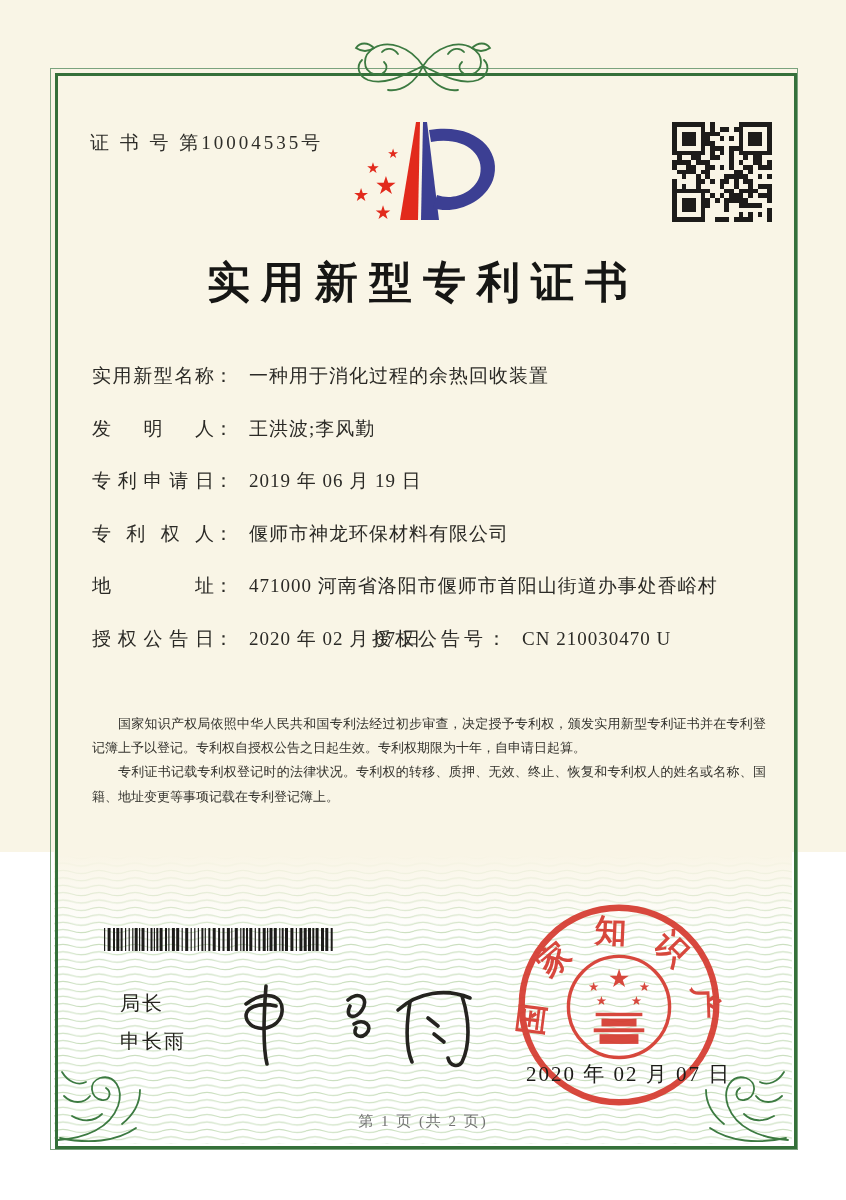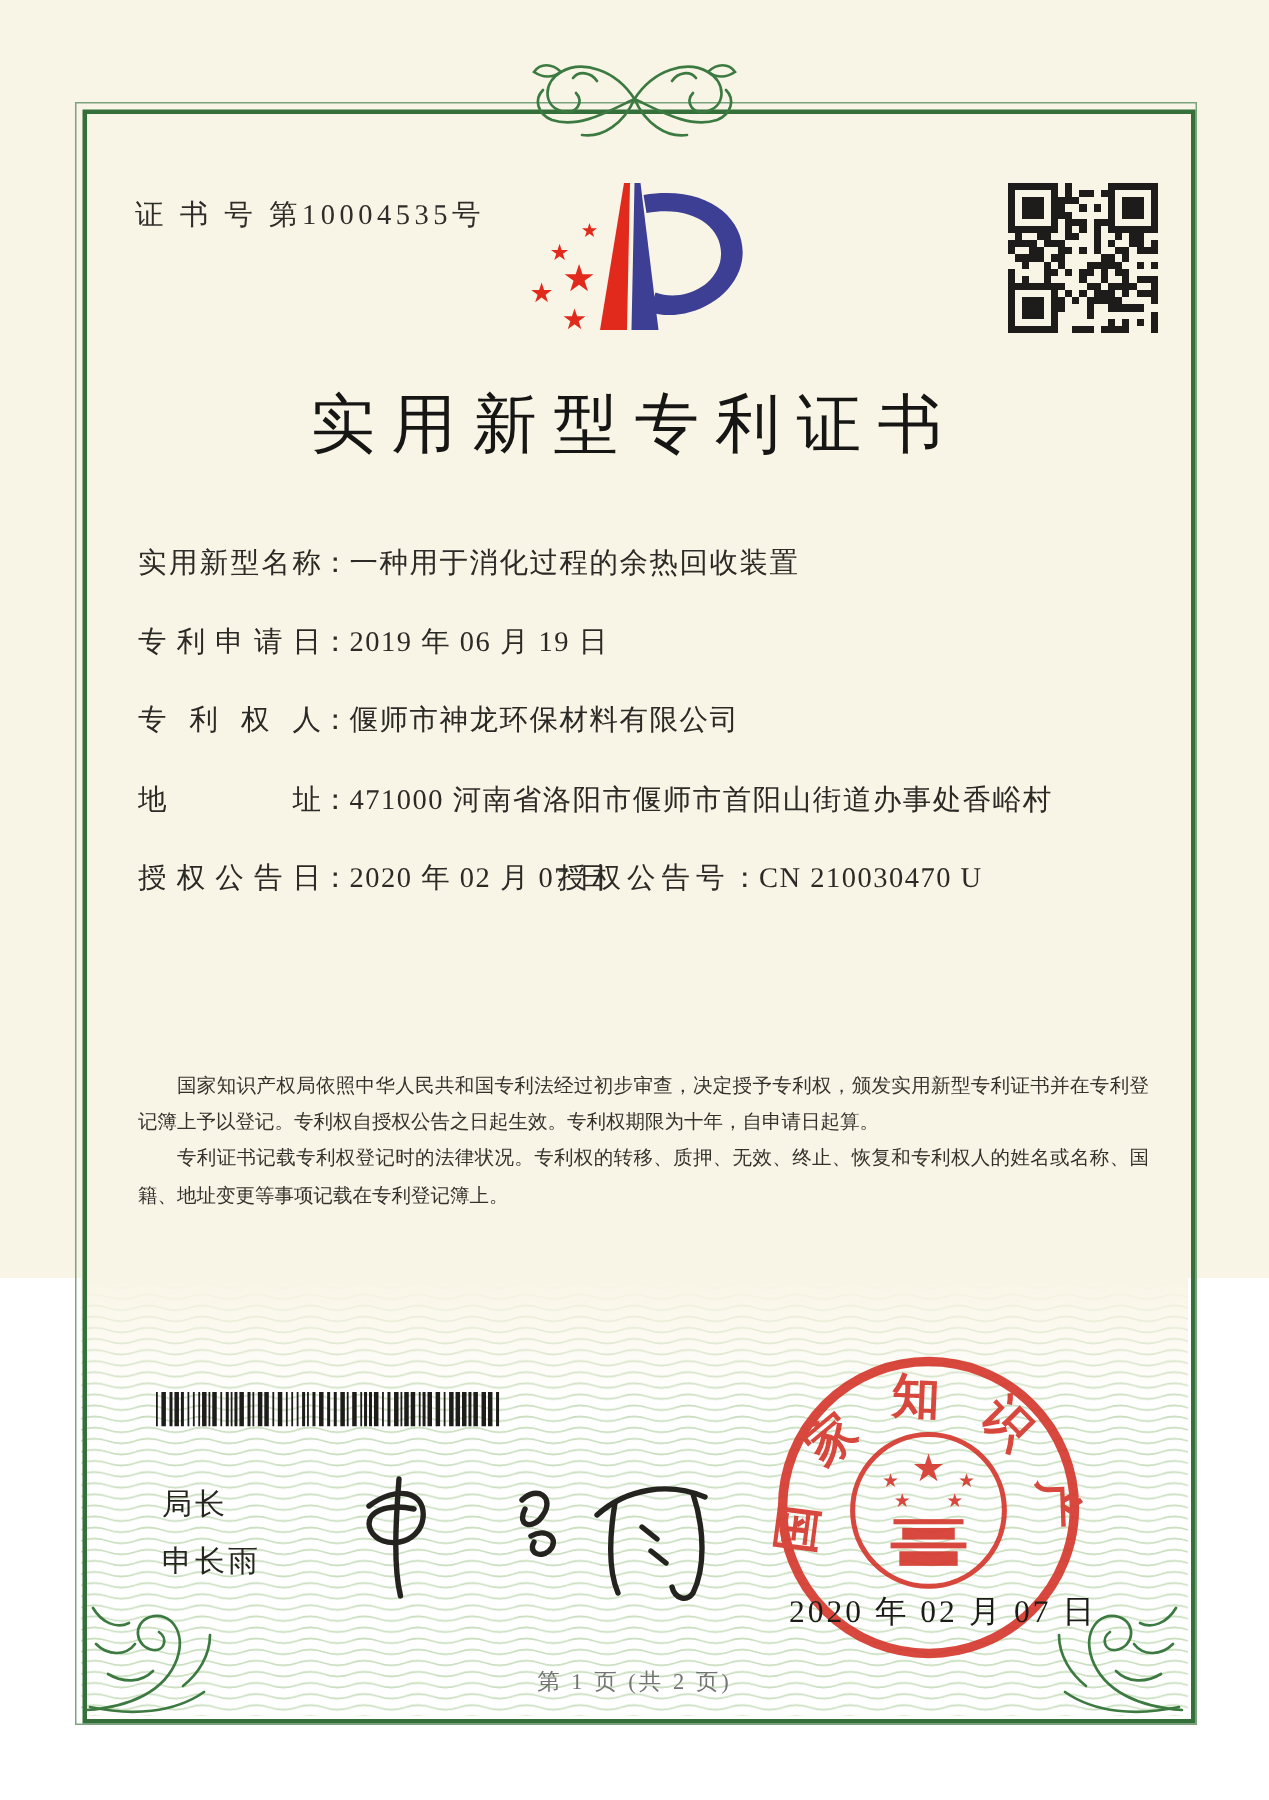--- a/index.html
+++ b/index.html
@@ -21,40 +21,40 @@
   .waves{position:absolute;left:54px;top:846px;width:738px;height:298px;overflow:hidden;}
   .wave-fade{position:absolute;left:54px;top:846px;width:738px;height:90px;
              background:linear-gradient(#f9f5e6 10%,rgba(249,245,230,0));}
 
   
   .cert-no{position:absolute;left:90px;top:130px;font-size:19px;letter-spacing:3px;color:#2e2d29;}
   .logo{position:absolute;left:336px;top:108px;}
   .qr{position:absolute;left:672px;top:122px;width:100px;height:100px;}
 
   .title{position:absolute;left:0;top:254px;width:846px;text-align:center;
-         font-size:43px;font-weight:normal;letter-spacing:11px;color:#161614;}
+         font-size:43px;font-weight:bold;letter-spacing:11px;color:#161614;}
 
   
   .fields{position:absolute;left:92px;top:362px;width:672px;font-size:19px;}
   .frow{position:relative;margin-bottom:24.5px;white-space:nowrap;line-height:28px;}
   .flabel{display:inline-block;width:122px;text-align:justify;text-align-last:justify;
           vertical-align:top;}
   .fcolon{display:inline-block;vertical-align:top;}
-  .fvalue{display:inline-block;margin-left:0;letter-spacing:1px;vertical-align:top;}
+  .fvalue{display:inline-block;margin-left:16px;letter-spacing:1px;vertical-align:top;}
   .grant-no{position:absolute;left:280px;top:0;}
   .grant-no .glabel{letter-spacing:4px;}
 
   
   .paras{position:absolute;left:92px;top:712px;width:674px;font-size:13px;
          line-height:1.86;text-align:justify;color:#33322d;}
   .paras p{margin:0;text-indent:2em;}
 
   
   .barcode{position:absolute;left:104px;top:928px;}
-  .official{position:absolute;left:108px;top:984px;font-size:20px;line-height:38px;
+  .official{position:absolute;left:120px;top:984px;font-size:20px;line-height:38px;
             letter-spacing:2px;color:#26251f;}
   .signature{position:absolute;left:230px;top:972px;}
   .seal{position:absolute;left:512px;top:898px;}
   .seal-date{position:absolute;left:526px;top:1060px;font-size:21px;letter-spacing:2px;color:#1c1b18;}
   .page-info{position:absolute;left:0;top:1112px;width:846px;text-align:center;
              font-size:15px;letter-spacing:2px;color:#737373;}
   .back-note{position:absolute;left:0;top:1160px;width:846px;text-align:center;
              font-size:17px;letter-spacing:3px;color:#3a3932;margin-top:38px;}
 </style>
 </head>
@@ -364,20 +364,23 @@
       </g>
   </svg>
 
   <div class="title">实用新型专利证书</div>
 
   <div class="fields">
     <div class="frow">
       <span class="flabel">实用新型名称</span><span class="fcolon">：</span><span class="fvalue">一种用于消化过程的余热回收装置</span>
     </div>
     <div class="frow">
+      <span class="flabel">发明人</span><span class="fcolon">：</span><span class="fvalue">王洪波;李风勤</span>
+    </div>
+    <div class="frow">
       <span class="flabel">专利申请日</span><span class="fcolon">：</span><span class="fvalue">2019 年 06 月 19 日</span>
     </div>
     <div class="frow">
       <span class="flabel">专利权人</span><span class="fcolon">：</span><span class="fvalue">偃师市神龙环保材料有限公司</span>
     </div>
     <div class="frow">
       <span class="flabel">地址</span><span class="fcolon">：</span><span class="fvalue">471000 河南省洛阳市偃师市首阳山街道办事处香峪村</span>
     </div>
     <div class="frow">
       <span class="flabel">授权公告日</span><span class="fcolon">：</span><span class="fvalue">2020 年 02 月 07 日</span>

